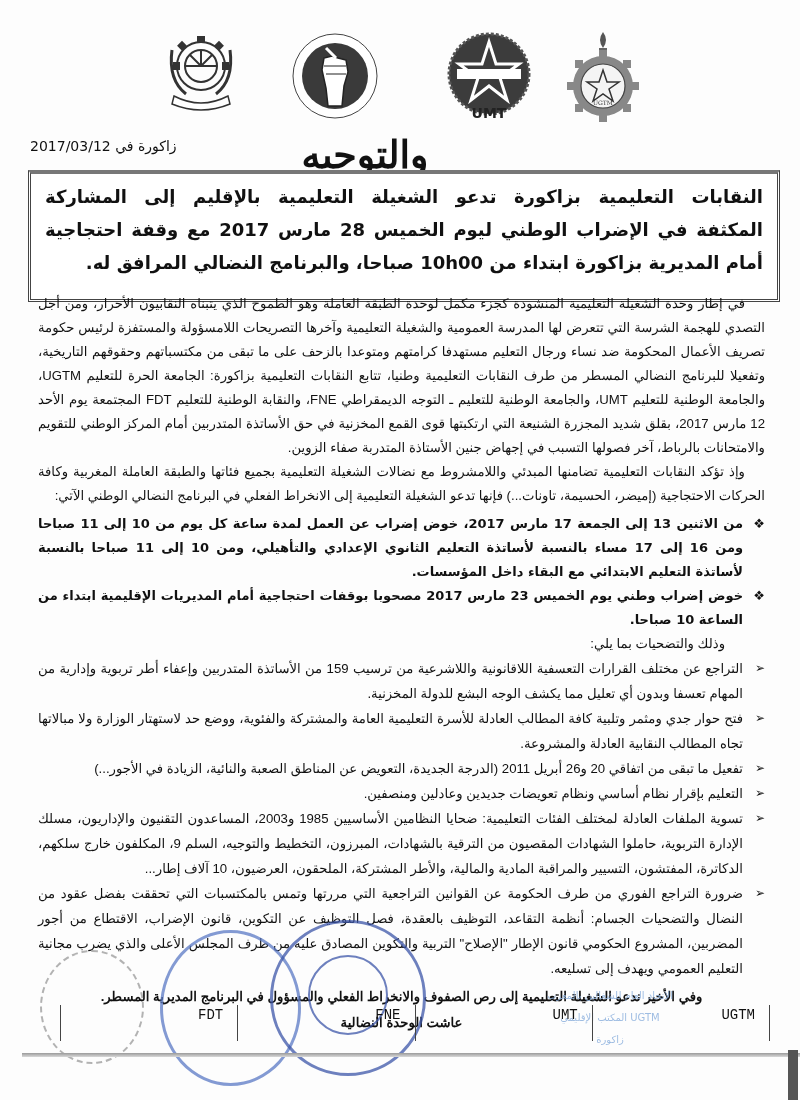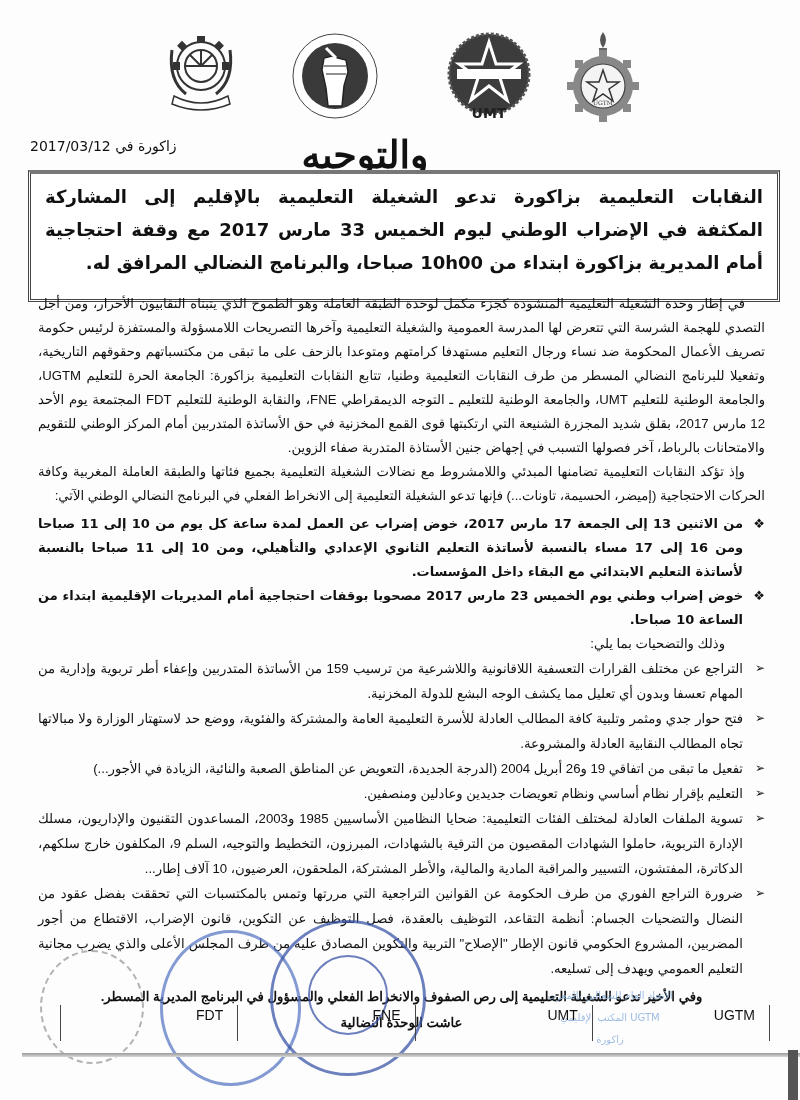--- a/index.html
+++ b/index.html
@@ -35,21 +35,21 @@
                   font-size:13px; line-height:24px; text-align:justify; }
   .bold-list .bullet { position:absolute; right:0; top:0; font-weight:normal; }
   .intro { margin:0; line-height:24px; padding-right:40px; }
   .demand-list { margin:0; padding:0; list-style:none; }
   .demand-list li { position:relative; padding-right:22px; line-height:25px; text-align:justify; }
   .demand-list .arrow { position:absolute; right:0; top:0; font-size:12px; }
   .closing { margin:4px 0 0 0; line-height:24px; text-align:center; font-weight:bold; }
   .slogan { margin:2px 0 0 0; text-align:center; line-height:24px; font-weight:bold; }
 
   .sig-row { position:absolute; top:1005px; left:60px; width:710px; height:36px; display:flex; }
-  .sig { flex:1; border-left:1px solid #444; position:relative; font-family:Liberation Sans, sans-serif;
+  .sig { flex:1; border-left:1px solid #444; position:relative; font-family:Liberation Mono, monospace;
          font-size:14px; }
   .sig:first-child { border-left:1px solid #444; }
   .sig-row .end { border-right:1px solid #444; }
   .sig span { position:absolute; top:2px; right:14px; }
 
   .stamp { position:absolute; border-radius:50%; opacity:0.75; }
 </style>
 </head>
 <body>
 
@@ -111,21 +111,21 @@
         <text x="38" y="75" text-anchor="middle" font-family="DejaVu Serif, serif" font-size="6" fill="#333">UGTM</text>
       </svg>
     </div>
   </div>
 
   <div class="date">زاكورة في 2017/03/12</div>
   <div class="title">والتوجيه</div>
 
   <div class="headline-box">
     <p>النقابات التعليمية بزاكورة تدعو الشغيلة التعليمية بالإقليم إلى المشاركة</p>
-    <p style="padding-top:0">المكثفة في الإضراب الوطني ليوم الخميس 33 مارس 2017 مع وقفة احتجاجية</p>
+    <p style="padding-top:0">المكثفة في الإضراب الوطني ليوم الخميس 28 مارس 2017 مع وقفة احتجاجية</p>
     <p class="last" style="padding-top:0">أمام المديرية بزاكورة ابتداء من 10h00 صباحا، والبرنامج النضالي المرافق له.</p>
   </div>
 
   <div class="body">
     <p class="para">في إطار وحدة الشغيلة التعليمية المنشودة كجزء مكمل لوحدة الطبقة العاملة وهو الطموح الذي يتبناه النقابيون الأحرار، ومن أجل التصدي للهجمة الشرسة التي تتعرض لها المدرسة العمومية والشغيلة التعليمية وآخرها التصريحات اللامسؤولة والمستفزة لرئيس حكومة تصريف الأعمال المحكومة ضد نساء ورجال التعليم مستهدفا كرامتهم ومتوعدا بالزحف على ما تبقى من مكتسباتهم وحقوقهم التاريخية، وتفعيلا للبرنامج النضالي المسطر من طرف النقابات التعليمية وطنيا، تتابع النقابات التعليمية بزاكورة: الجامعة الحرة للتعليم UGTM، والجامعة الوطنية للتعليم UMT، والجامعة الوطنية للتعليم ـ التوجه الديمقراطي FNE، والنقابة الوطنية للتعليم FDT المجتمعة يوم الأحد 12 مارس 2017، بقلق شديد المجزرة الشنيعة التي ارتكبتها قوى القمع المخزنية في حق الأساتذة المتدربين أمام المركز الوطني للتقويم والامتحانات بالرباط، آخر فصولها التسبب في إجهاض جنين الأستاذة المتدربة صفاء الزوين.</p>
     <p class="para">وإذ تؤكد النقابات التعليمية تضامنها المبدئي واللامشروط مع نضالات الشغيلة التعليمية بجميع فئاتها والطبقة العاملة المغربية وكافة الحركات الاحتجاجية (إميضر، الحسيمة، تاونات...) فإنها تدعو الشغيلة التعليمية إلى الانخراط الفعلي في البرنامج النضالي الوطني الآتي:</p>
 
     <ul class="bold-list">
       <li>
         <span class="bullet">❖</span>
@@ -135,21 +135,21 @@
         <span class="bullet">❖</span>
         <span>خوض إضراب وطني يوم الخميس 23 مارس 2017 مصحوبا بوقفات احتجاجية أمام المديريات الإقليمية ابتداء من الساعة 10 صباحا.</span>
       </li>
     </ul>
 
     <p class="intro">وذلك والتضحيات بما يلي:</p>
 
     <ul class="demand-list">
       <li><span class="arrow">➢</span><span>التراجع عن مختلف القرارات التعسفية اللاقانونية واللاشرعية من ترسيب 159 من الأساتذة المتدربين وإعفاء أطر تربوية وإدارية من المهام تعسفا وبدون أي تعليل مما يكشف الوجه البشع للدولة المخزنية.</span></li>
       <li><span class="arrow">➢</span><span>فتح حوار جدي ومثمر وتلبية كافة المطالب العادلة للأسرة التعليمية العامة والمشتركة والفئوية، ووضع حد لاستهتار الوزارة ولا مبالاتها تجاه المطالب النقابية العادلة والمشروعة.</span></li>
-      <li><span class="arrow">➢</span><span>تفعيل ما تبقى من اتفاقي 19 و26 أبريل 2004 (الدرجة الجديدة، التعويض عن المناطق الصعبة والنائية، الزيادة في الأجور...)</span></li>
+      <li><span class="arrow">➢</span><span>تفعيل ما تبقى من اتفاقي 20 و26 أبريل 2011 (الدرجة الجديدة، التعويض عن المناطق الصعبة والنائية، الزيادة في الأجور...)</span></li>
       <li><span class="arrow">➢</span><span>التعليم بإقرار نظام أساسي ونظام تعويضات جديدين وعادلين ومنصفين.</span></li>
       <li><span class="arrow">➢</span><span>تسوية الملفات العادلة لمختلف الفئات التعليمية: ضحايا النظامين الأساسيين 1985 و2003، المساعدون التقنيون والإداريون، مسلك الإدارة التربوية، حاملوا الشهادات المقصيون من الترقية بالشهادات، المبرزون، التخطيط والتوجيه، السلم 9، المكلفون خارج سلكهم، الدكاترة، المفتشون، التسيير والمراقبة المادية والمالية، والأطر المشتركة، الملحقون، العرضيون، 10 آلاف إطار...</span></li>
       <li><span class="arrow">➢</span><span>ضرورة التراجع الفوري من طرف الحكومة عن القوانين التراجعية التي مررتها وتمس بالمكتسبات التي تحققت بفضل عقود من النضال والتضحيات الجسام: أنظمة التقاعد، التوظيف بالعقدة، فصل التوظيف عن التكوين، قانون الإضراب، الاقتطاع من أجور المضربين، المشروع الحكومي قانون الإطار "الإصلاح" التربية والتكوين المصادق عليه من طرف المجلس الأعلى والذي يضرب مجانية التعليم العمومي ويهدف إلى تسليعه.</span></li>
     </ul>
 
     <p class="closing">وفي الأخير ندعو الشغيلة التعليمية إلى رص الصفوف والانخراط الفعلي والمسؤول في البرنامج المديرية المسطر.</p>
     <p class="slogan">عاشت الوحدة النضالية</p>
   </div>
 
   <div class="stamp" style="left:40px;top:950px;width:100px;height:110px;border:2px dashed #9a9a9a;"></div>

